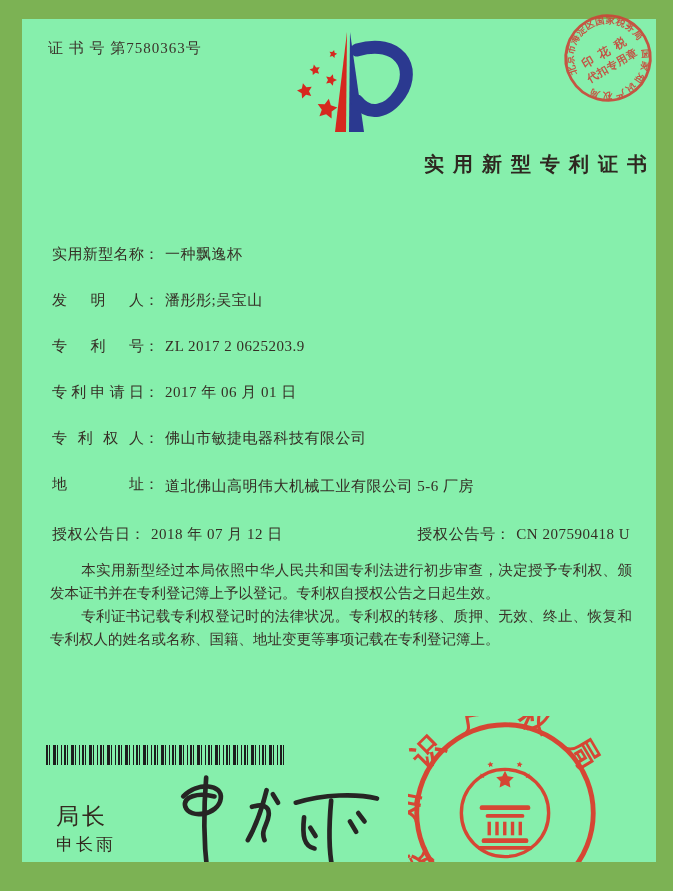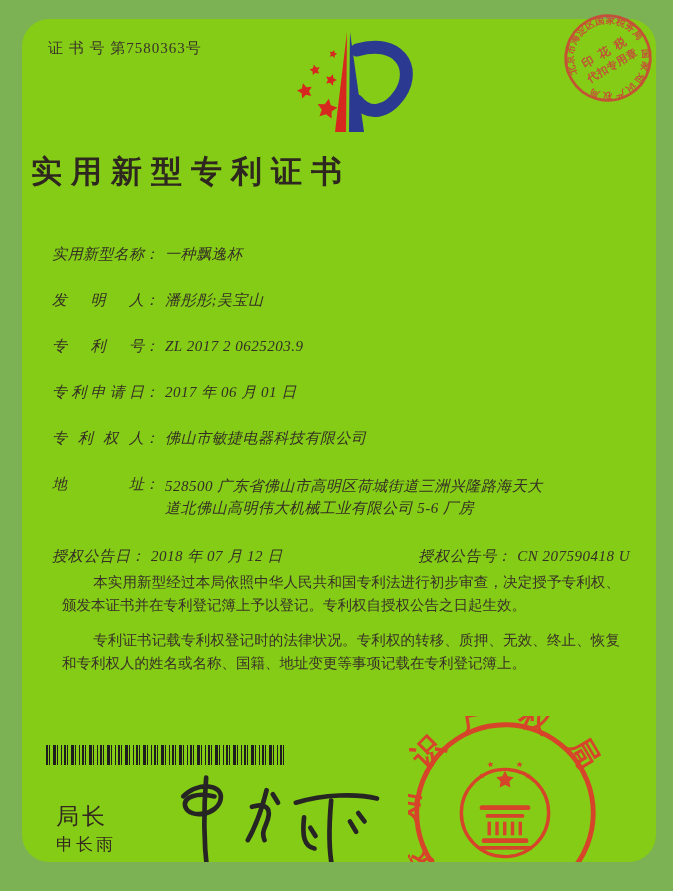--- a/index.html
+++ b/index.html
@@ -1,43 +1,43 @@
 <!DOCTYPE html>
 <html><head>
 <meta charset="utf-8">
 <style>
   html,body{margin:0;padding:0;}
   body{width:673px;height:891px;font-family:"Liberation Serif","DejaVu Serif",serif;}
   .page{position:relative;width:673px;height:891px;background:#7cb254;overflow:hidden;}
-  .paper{position:absolute;left:22px;top:19px;right:17px;bottom:29px;background:#84cc16;z-index:1;border-radius:27px;}
+  .paper{position:absolute;left:22px;top:19px;right:17px;bottom:29px;background:#86efac;z-index:1;}
   .border-strip{position:absolute;background:#7cb254;z-index:6;}
   .bs-top{left:0;top:0;right:0;height:19px;}
   .bs-left{left:0;top:0;bottom:0;width:22px;}
   .bs-right{right:0;top:0;bottom:0;width:17px;}
   .bs-bottom{left:0;bottom:0;right:0;height:29px;}
 
   .cert-no{position:absolute;left:26px;top:20px;font-size:15px;color:#3a332b;letter-spacing:1px;}
 
   .logo{position:absolute;left:50%;top:8px;margin-left:-62px;}
 
-  .title{position:absolute;left:0;right:0;top:132px;text-align:left;font-size:31px;font-weight:bold;
+  .title{position:absolute;left:0;right:0;top:132px;text-align:right;font-size:20px;font-weight:bold;
          color:#2e2720;letter-spacing:9px;text-indent:9px;}
 
   .fields{position:absolute;left:30px;right:26px;top:226px;font-size:15px;color:#352e25;}
-  .frow{display:flex;margin-bottom:28px;line-height:18px;font-style:italic;}
+  .frow{display:flex;margin-bottom:28px;line-height:18px;}
   .flabel{display:inline-block;width:92px;text-align:justify;text-align-last:justify;flex:0 0 92px;}
   .fcolon{flex:0 0 auto;margin-right:6px;}
   .fvalue{letter-spacing:0.5px;}
   .addr-val div{line-height:22px;}
   .grant-row{display:flex;justify-content:space-between;margin-bottom:12px;}
   .grant-pair{display:flex;}
   .grant-pair .flabel{width:78px;flex:0 0 78px;}
 
   .paras{position:absolute;left:28px;right:24px;top:540px;font-size:14.5px;color:#3a3128;}
-  .paras p{margin:12px;line-height:23px;text-indent:2.15em;text-align:justify;}
+  .paras p{margin:0;line-height:23px;text-indent:2.15em;text-align:justify;}
 
   .barcode{position:absolute;left:24px;top:726px;width:240px;height:20px;
     background:repeating-linear-gradient(90deg,
       #1d1d1d 0 2px,transparent 2px 3px,
       #1d1d1d 3px 4px,transparent 4px 7px,
       #1d1d1d 7px 10px,transparent 10px 11px,
       #1d1d1d 11px 12px,transparent 12px 15px,
       #1d1d1d 15px 16px,transparent 16px 18px);}
 
   .director-title{position:absolute;left:34px;top:782px;font-size:23px;letter-spacing:3px;color:#33291f;text-align:center;}
@@ -96,21 +96,20 @@
       </div>
       <div class="frow">
         <span class="flabel">专利权人</span>
           <span class="fcolon">：</span>
         <span class="fvalue">佛山市敏捷电器科技有限公司</span>
       </div>
       <div class="frow">
         <span class="flabel">地址</span>
           <span class="fcolon">：</span>
         <span class="fvalue addr-val">
-          <div>528500 广东省佛山市高明区荷城街道三洲兴隆路海天大</div>
           <div>道北佛山高明伟大机械工业有限公司 5-6 厂房</div>
         </span>
       </div>
       <div class="frow grant-row">
         <span class="grant-pair">
           <span class="flabel">授权公告日</span>
             <span class="fcolon">：</span>
           <span class="fvalue">2018 年 07 月 12 日</span>
         </span>
         <span class="grant-pair">

